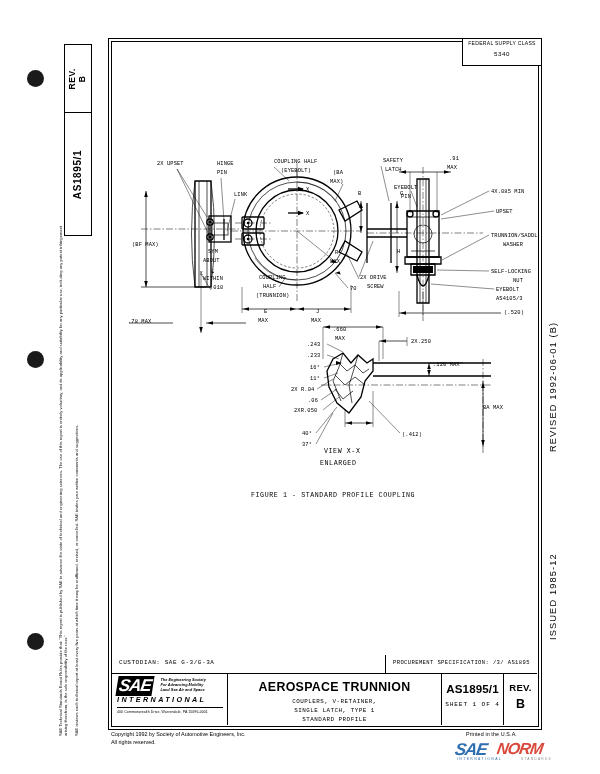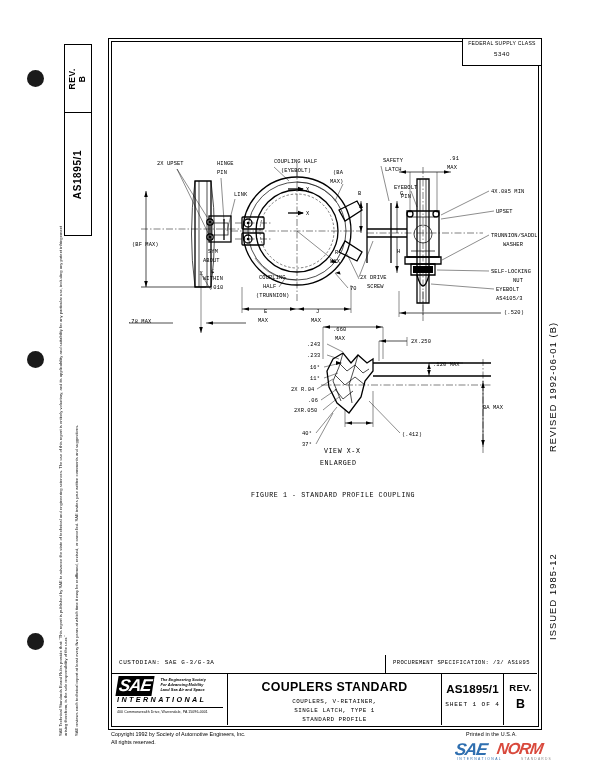--- a/index.html
+++ b/index.html
@@ -425,21 +425,21 @@
           <span>The Engineering Society</span><br>
           <span>For Advancing Mobility</span><br>
           <span>Land Sea Air and Space</span>
         </span>
         <div class="sae-intl">INTERNATIONAL</div>
         <div class="sae-addr">400 Commonwealth Drive, Warrendale, PA 15096-0001</div>
       </div>
     </div>
 
     <div class="cell c-title">
-      <div class="as-title">COUPLERS STANDARD</div>
+      <div class="as-title">AEROSPACE TRUNNION</div>
       <div class="as-sub">
         <span>COUPLERS, V-RETAINER,</span><br>
         <span>SINGLE LATCH, TYPE 1</span><br>
         <span>STANDARD PROFILE</span>
       </div>
     </div>
 
     <div class="cell c-num">
       <div class="as-num">AS1895/1</div>
       <div class="as-sheet">SHEET 1 OF 4</div>

